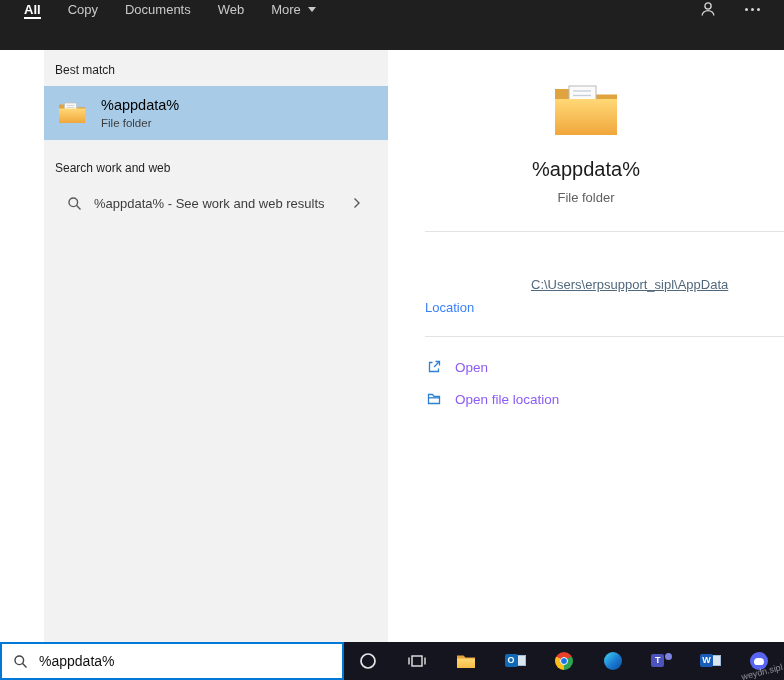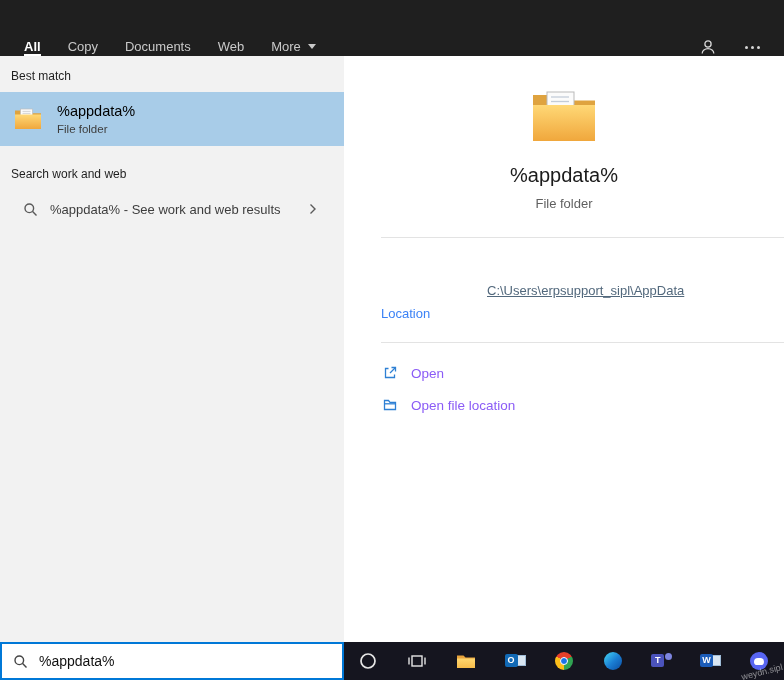--- a/index.html
+++ b/index.html
@@ -1,33 +1,33 @@
 <!DOCTYPE html>
 <html><head>
 <meta charset="utf-8">
 <style>
   * { margin:0; padding:0; box-sizing:border-box; }
   body { font-family:"Liberation Sans", sans-serif; background:#fff; }
   .screen { position:relative; width:784px; height:680px; overflow:hidden; background:#fff; }
 
   
-  .topbar { height:56px; background:#1f1f1f; display:flex; align-items:flex-end; padding:0 18px 0 24px; }
+  .topbar { height:50px; background:#1f1f1f; display:flex; align-items:flex-start; padding:0 18px 0 24px; }
   .tabs { display:flex; gap:27px; align-items:stretch; }
   .tab { display:flex; align-items:center; color:#c9c9c9; font-size:13px; cursor:pointer;
          border-bottom:2px solid transparent; padding-top:2px; }
   .tab.active { color:#fff; font-weight:bold; border-bottom-color:#fff; }
   .caret { width:0; height:0; border-left:4px solid transparent; border-right:4px solid transparent;
            border-top:5px solid #c9c9c9; margin-left:7px; }
   .topbar-right { margin-left:auto; display:flex; align-items:center; gap:28px; padding-right:6px; }
   .dots { display:flex; gap:3px; align-items:center; cursor:pointer; }
   .dots i { width:3px; height:3px; border-radius:50%; background:#d6d6d6; display:block; }
 
   
   .main { display:flex; height:592px; }
-  .left-panel { width:344px; background:#f2f2f2; }
+  .left-panel { width:344px; background:#f2f2f2;margin-left:44px; }
   .right-panel { flex:1; background:#fff; }
 
   .section-header { font-size:12px; color:#1f1f1f; padding:13px 12px 9px 11px; }
   .best-match-item { height:54px; background:#a8cce8; display:flex; align-items:center;
                      padding:0 14px; gap:15px; cursor:pointer; }
   .bm-text .bm-title { font-size:14.5px; color:#000; }
   .bm-text .bm-sub { font-size:11.5px; color:#3d3d3d; margin-top:4px; }
   .search-header { margin-top:8px; }
   .suggestion-row { height:38px; display:flex; align-items:center; padding:0 23px; gap:12px; cursor:pointer; }
   .suggestion-text { font-size:13px; color:#3d3d3d; }

